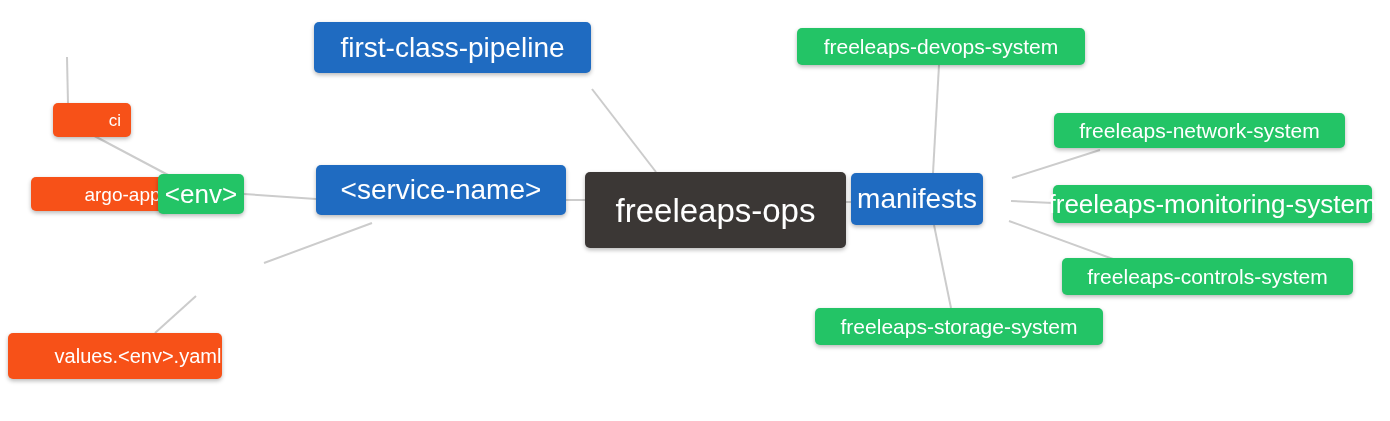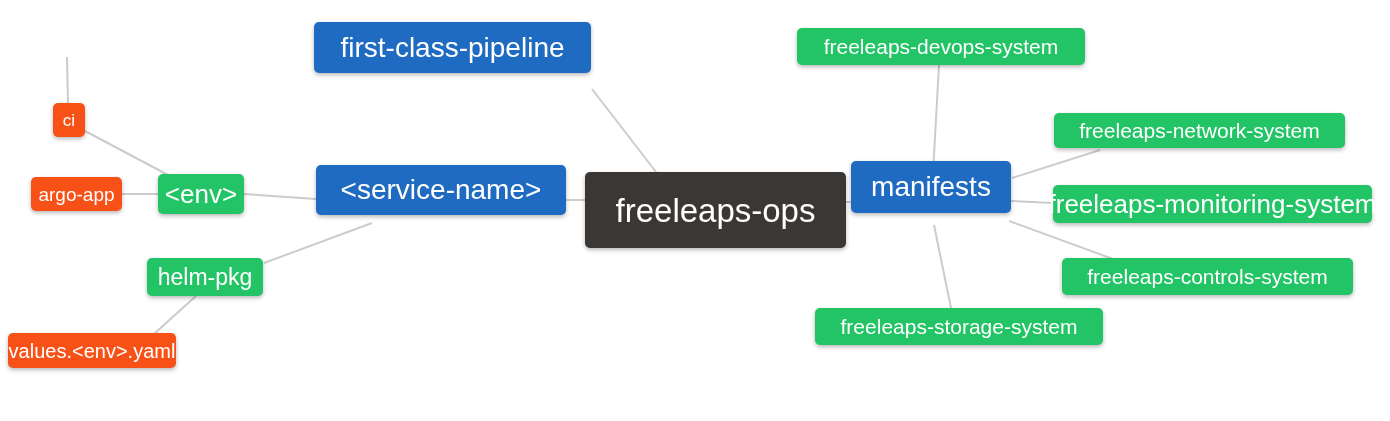--- a/index.html
+++ b/index.html
@@ -16,21 +16,21 @@
     position:absolute;
     display:flex;align-items:center;justify-content:center;
     color:var(--text,#fff);
     border-radius:5px;
     box-shadow:0 2px 4px rgba(0,0,0,.28);
     white-space:nowrap;
     line-height:1;
     user-select:none;
   }
   .amber{background:var(--amber,#faa423);}
-  .red{background:var(--red,#f75118);}
+  .red{background:var(--red,#f75118);padding-left:46px;}
   .green{background:var(--green,#23c466);text-align:center;}
   .blue{background:var(--blue,#1f6bc1);}
   .dark{background:var(--dark,#3b3735);}
 </style>
 </head>
 <body>
 
 <div class="stage">
 
   <svg class="edges" xmlns="http://www.w3.org/2000/svg">
@@ -50,31 +50,30 @@
     <line x1="934" y1="225" x2="951" y2="308"></line>
   </svg>
 
 
   <div class="node red" style="left:53px;  top:103px; width:32px;  height:34px; font-size:17px;">ci</div>
 
   <div class="node red" style="left:31px;  top:177px; width:91px;  height:34px; font-size:19px;">argo-app</div>
 
   <div class="node green" style="left:158px; top:174px; width:86px;  height:40px; font-size:26px;">&lt;env&gt;</div>
 
-  <div class="node green" style="left:147px; top:258px; width:116px; height:38px; font-size:23px;">helm-pkg</div>
 
-  <div class="node red" style="left:8px;   top:333px; width:168px; height:35px; font-size:20px;text-align:center;">values.&lt;env&gt;.yaml</div>
+  <div class="node red" style="left:8px;   top:333px; width:168px; height:46px; font-size:20px;text-align:center;">values.&lt;env&gt;.yaml</div>
 
   <div class="node blue" style="left:314px; top:22px;  width:277px; height:51px; font-size:28px;">first-class-pipeline</div>
 
   <div class="node blue" style="left:316px; top:165px; width:250px; height:50px; font-size:28px;">&lt;service-name&gt;</div>
 
   <div class="node dark" style="left:585px; top:172px; width:261px; height:76px; font-size:33px;">freeleaps-ops</div>
 
-  <div class="node blue" style="left:851px; top:161px; width:160px; height:52px; font-size:28px;">manifests</div>
+  <div class="node blue" style="left:851px; top:173px; width:132px; height:52px; font-size:28px;">manifests</div>
 
   <div class="node green" style="left:797px; top:28px;  width:288px; height:37px; font-size:21px;">freeleaps-devops-system</div>
 
   <div class="node green" style="left:1054px;top:113px; width:291px; height:35px; font-size:21px;">freeleaps-network-system</div>
 
   <div class="node green" style="left:1053px;top:185px; width:319px; height:38px; font-size:26px;">freeleaps-monitoring-system</div>
 
   <div class="node green" style="left:1062px;top:258px; width:291px; height:37px; font-size:21px;">freeleaps-controls-system</div>
 
   <div class="node green" style="left:815px; top:308px; width:288px; height:37px; font-size:21px;">freeleaps-storage-system</div>

